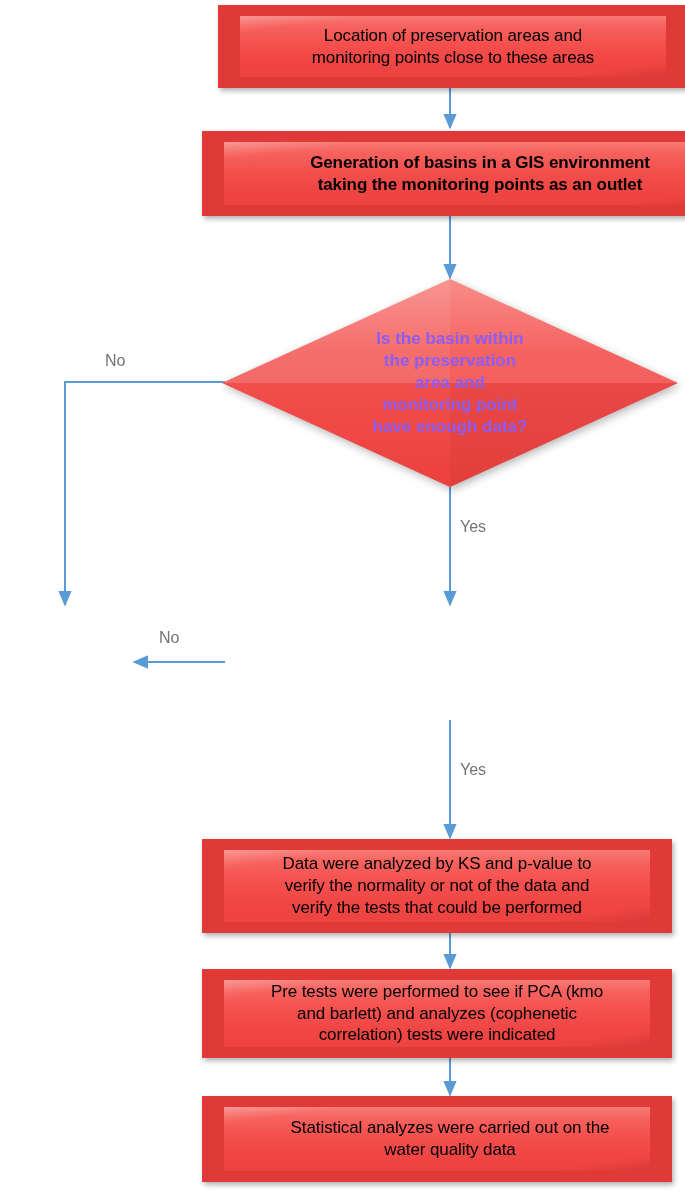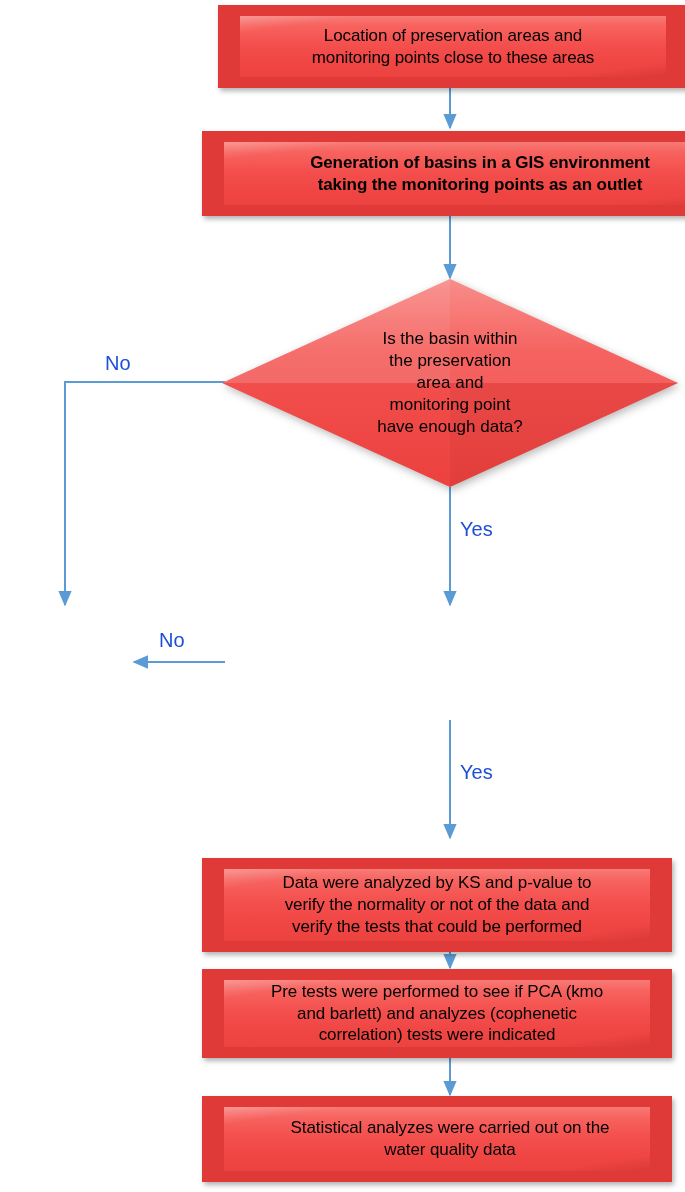--- a/index.html
+++ b/index.html
@@ -66,37 +66,38 @@
     inset: 0;
     filter: drop-shadow(2px 3px 4px rgba(0,0,0,0.28));
   }
   .diamond-label {
     position: absolute;
     inset: 0;
     display: flex;
     align-items: center;
     justify-content: center;
     text-align: center;
-    color: #000000;
+    color: #8b5cf6;
     font-size: 17px;
     line-height: 1.3;
     white-space: pre-line;
     z-index: 3;
     pointer-events: none;
+    font-weight: bold;
   }
 
   
   .conn {
     position: absolute;
     overflow: visible;
   }
   .edge-label {
     position: absolute;
-    color: #1d4ed8;
-    font-size: 20px;
+    color: #737373;
+    font-size: 16px;
     line-height: 1;
     white-space: nowrap;
     text-align: right;
   }
 </style>
 </head>
 <body>
 
 <div id="canvas">
 
@@ -166,21 +167,21 @@
     </svg>
     <div class="diamond-label">Is the basin within
 the preservation
 area and
 monitoring point
 have enough data?</div>
   </div>
 
 
 
-  <div class="proc bevel-wide" style="left:202px; top:839px; width:470px; height:94px;margin-top:19px;">
+  <div class="proc bevel-wide" style="left:202px; top:839px; width:470px; height:94px;">
     <span class="txt">Data were analyzed by KS and p-value to
 verify the normality or not of the data and
 verify the tests that could be performed</span>
   </div>
 
   <div class="proc bevel-wide" style="left:202px; top:969px; width:470px; height:89px;">
     <span class="txt">Pre tests were performed to see if PCA (kmo
 and barlett) and analyzes (cophenetic
 correlation) tests were indicated</span>
   </div>

